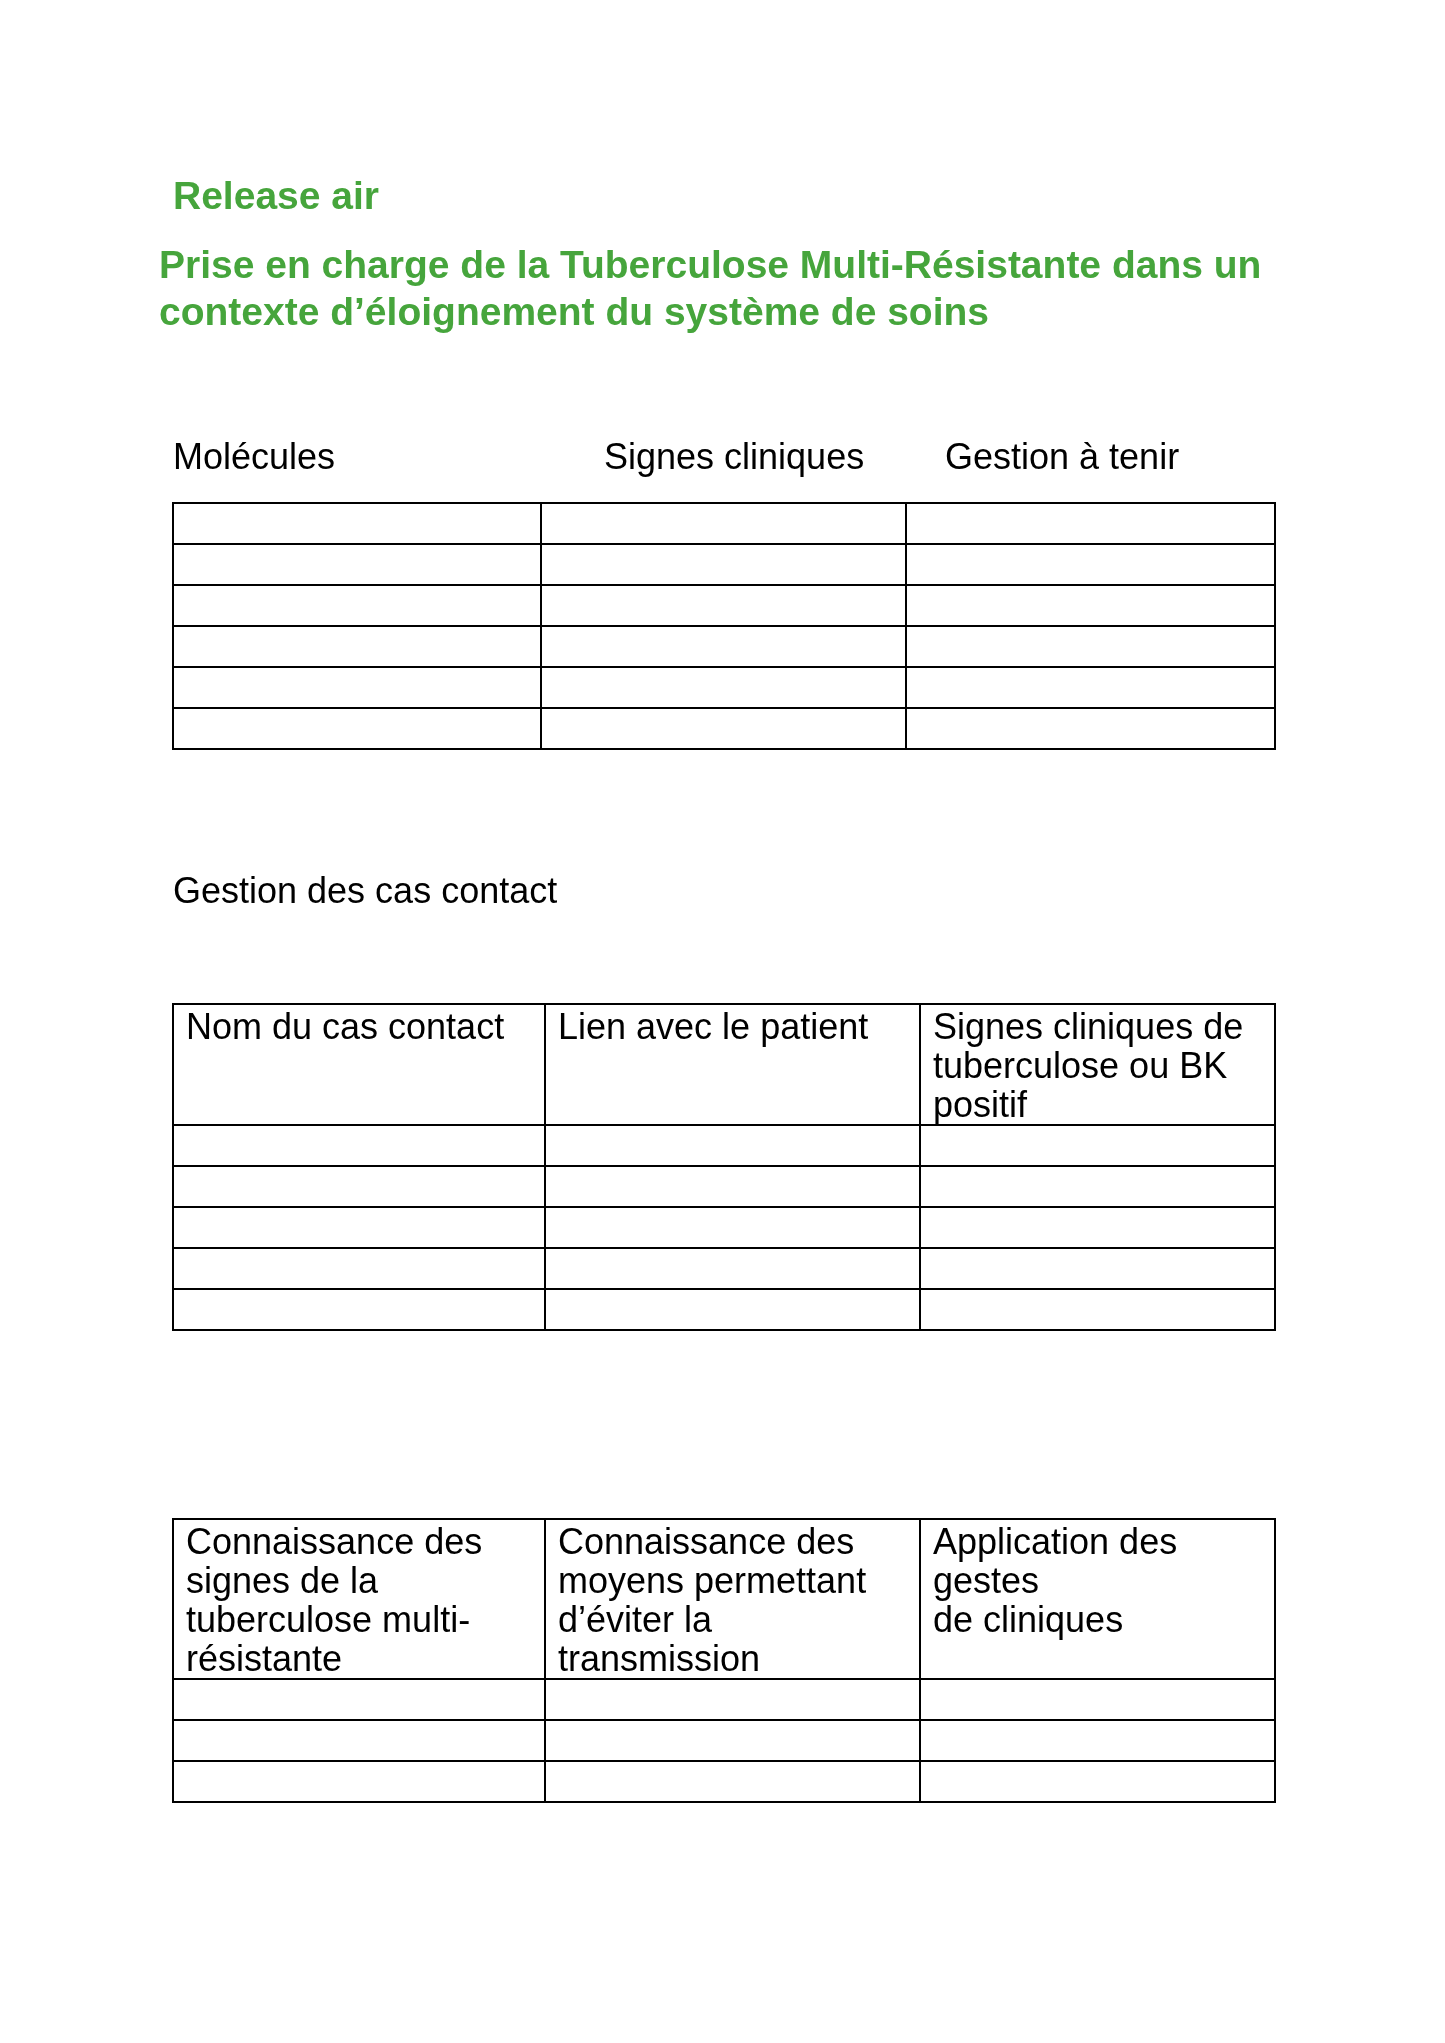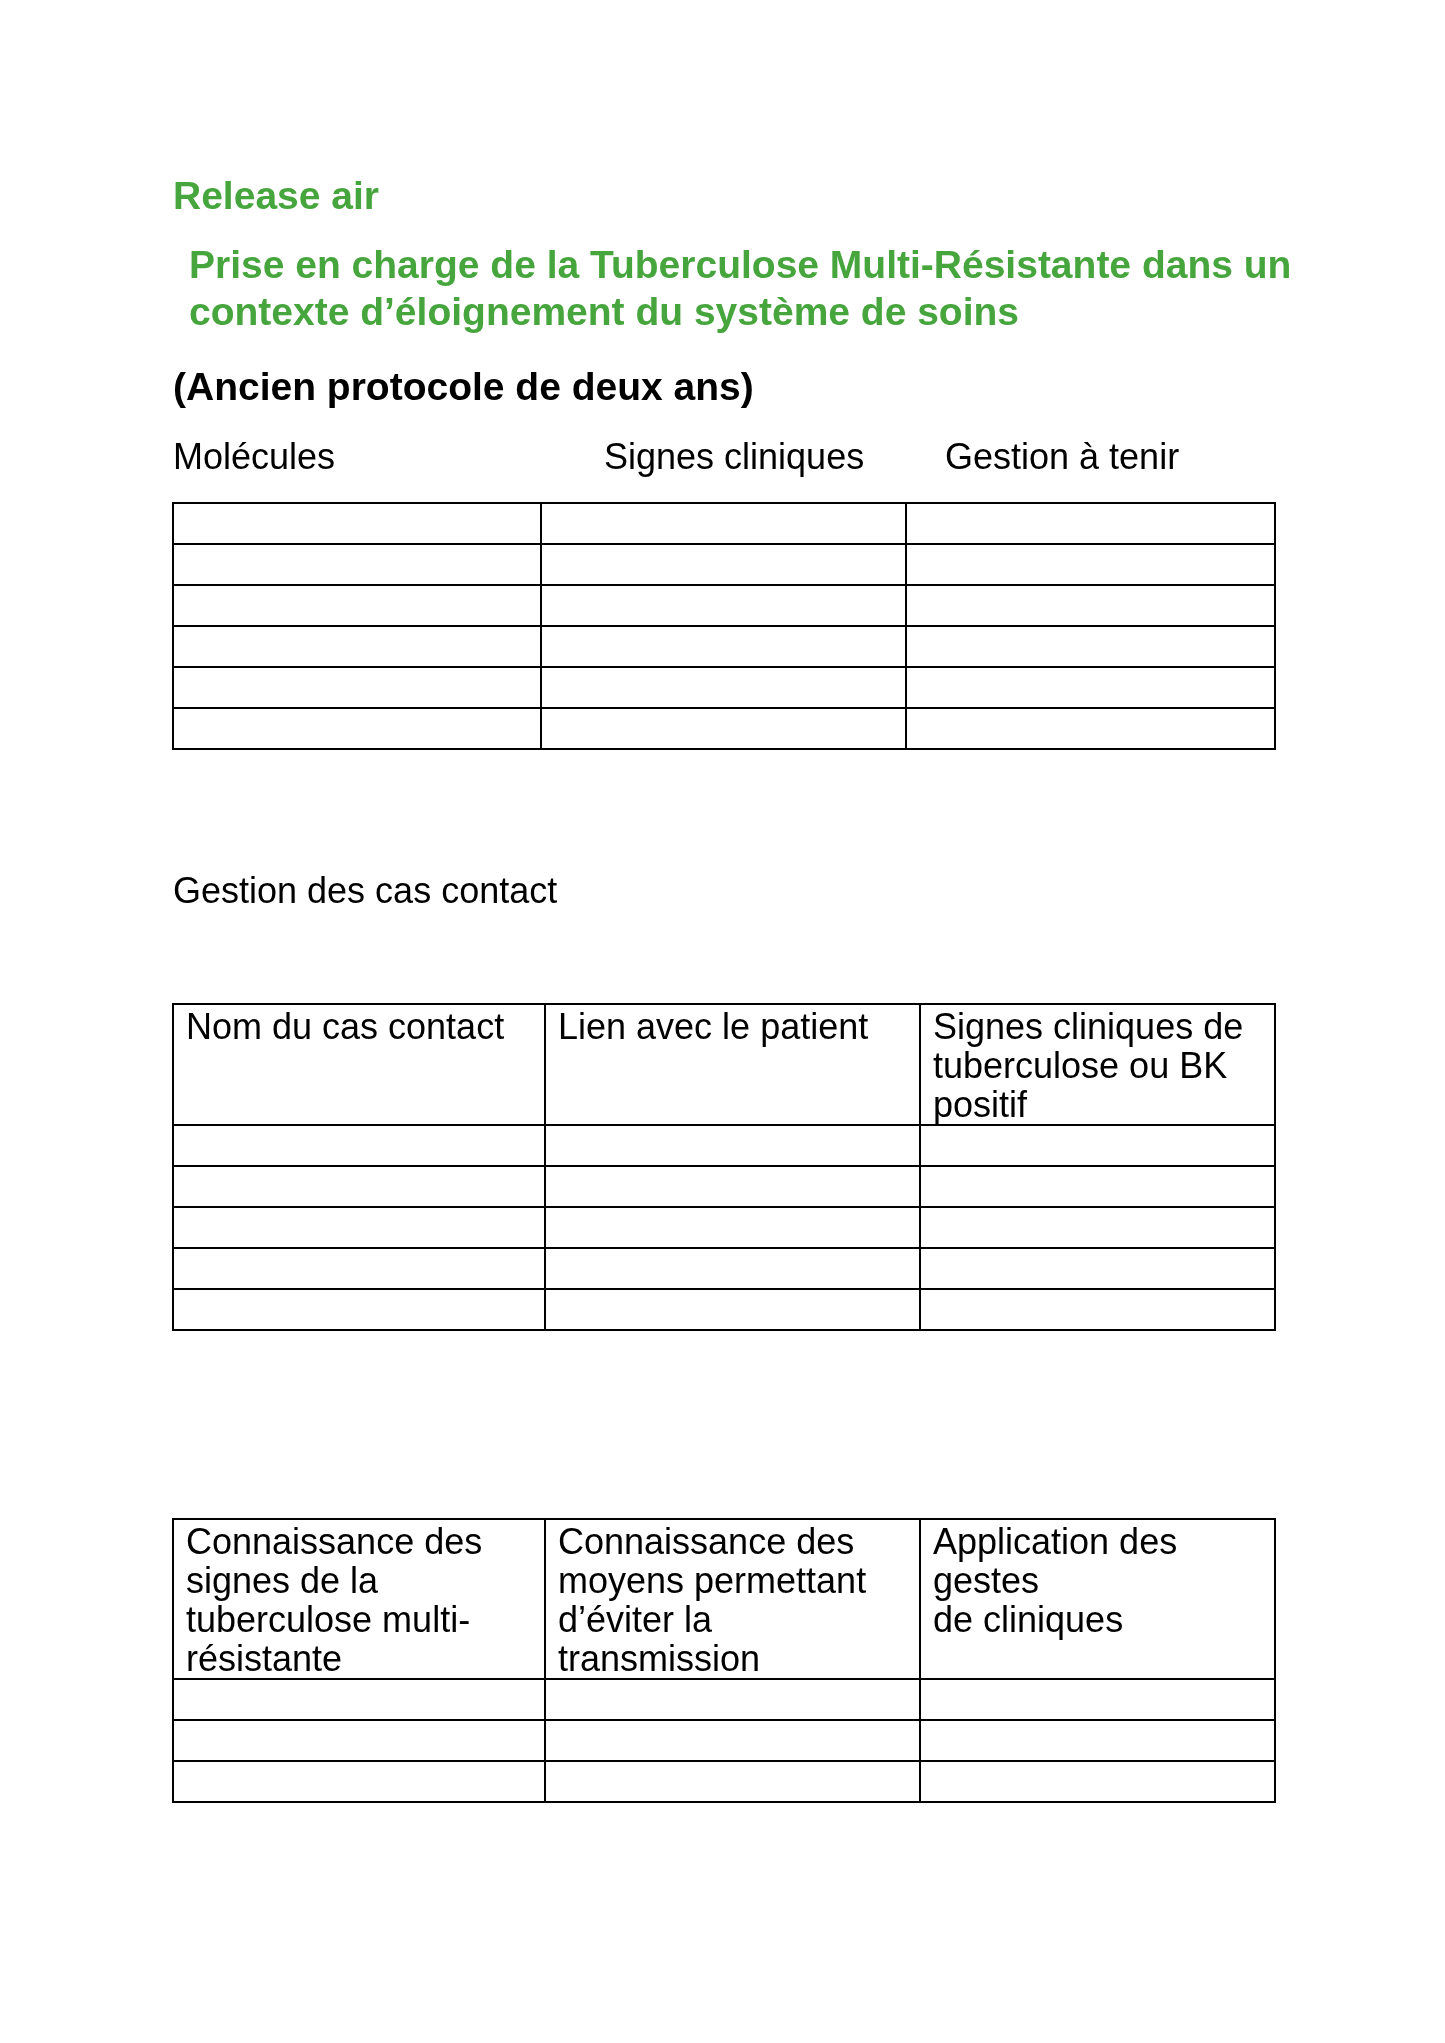--- a/index.html
+++ b/index.html
@@ -22,21 +22,21 @@
     left: 173px;
     top: 172px;
     font-size: 39px;
     font-weight: bold;
     color: #46a53c;
     line-height: 47px;
     white-space: pre-line;
   }
   .doc-title {
     position: absolute;
-    left: 189px;
+    left: 159px;
     top: 241px;
     width: 1160px;
     font-size: 39px;
     font-weight: bold;
     color: #46a53c;
     line-height: 47px;
     white-space: pre-line;
   }
   .protocol-note {
     position: absolute;
@@ -100,21 +100,20 @@
 </head>
 <body>
 
 <div class="page">
 
   <div class="doc-subtitle">Release air</div>
 
   <div class="doc-title">Prise en charge de la Tuberculose Multi-Résistante dans un
 contexte d’éloignement du système de soins</div>
 
-  <div class="protocol-note">(Ancien protocole de deux ans)</div>
 
   <div class="column-labels">
     <span class="col-lbl-1">Molécules</span>
     <span class="col-lbl-2">Signes cliniques</span>
     <span class="col-lbl-3">Gestion à tenir</span>
   </div>
 
   <table class="doc-table table-molecules">
     <colgroup>
       <col style="width:368px">

